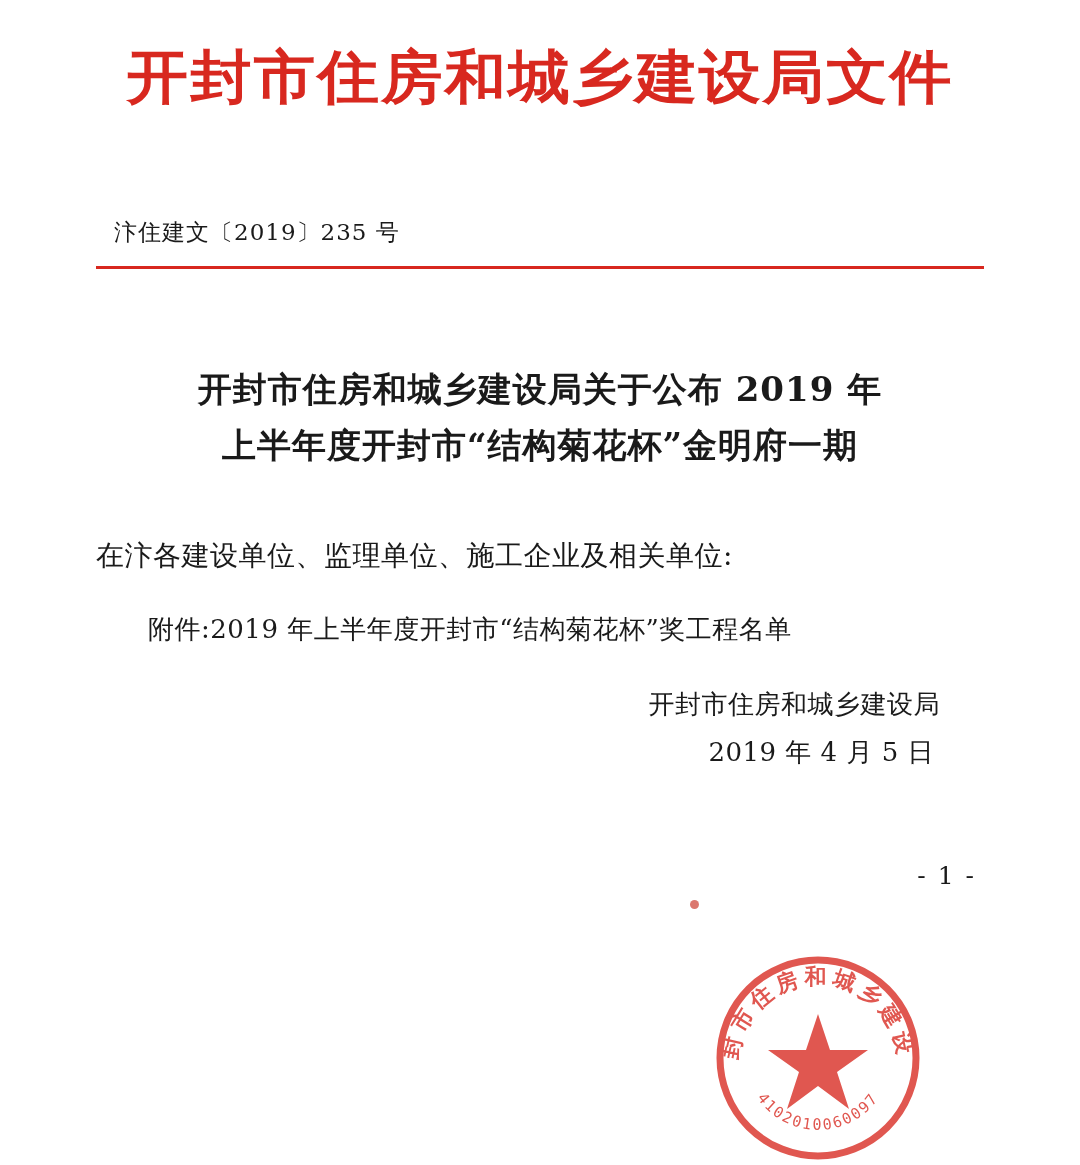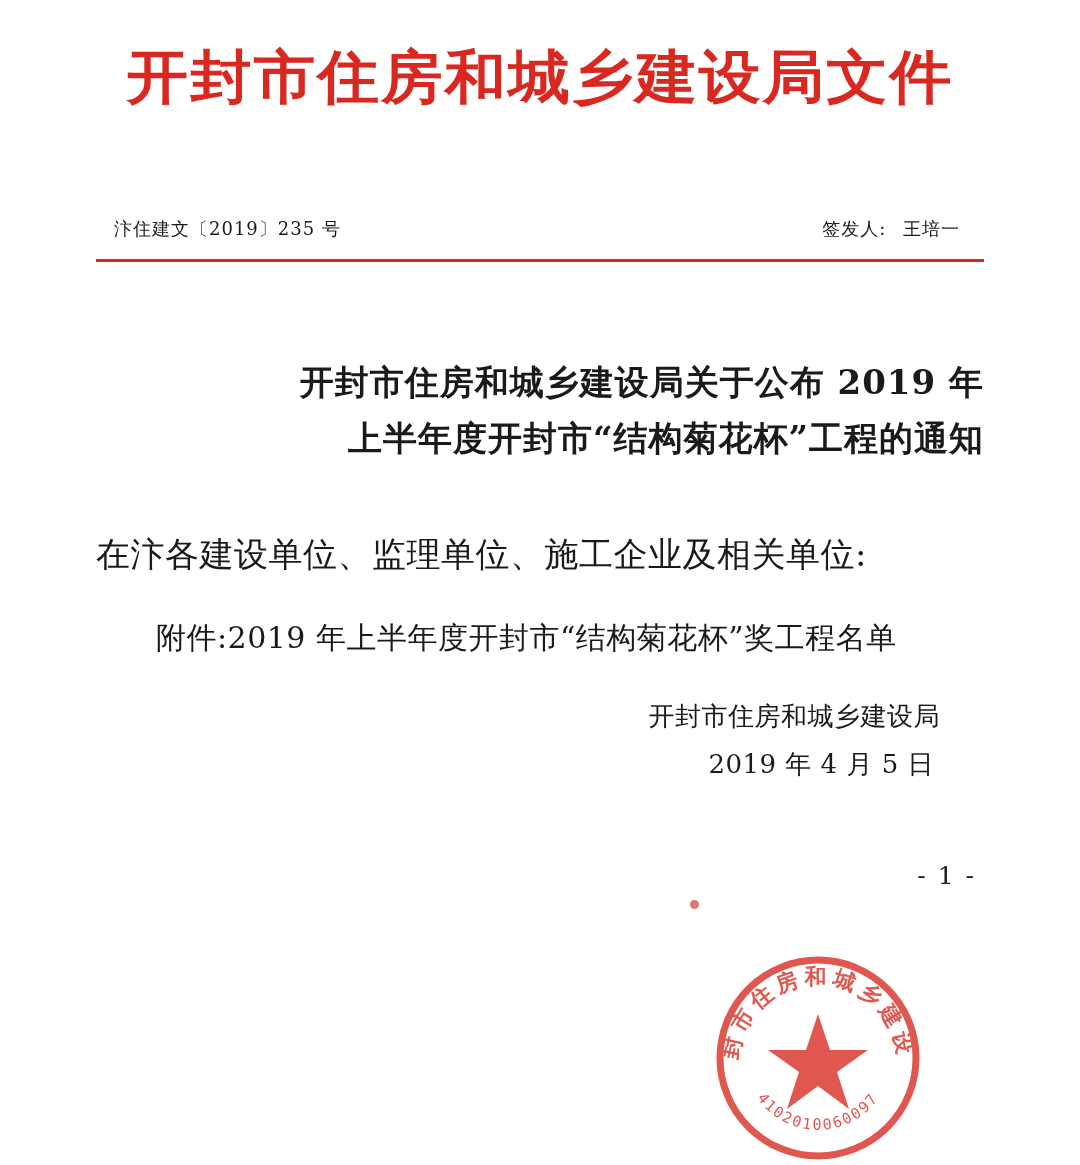--- a/index.html
+++ b/index.html
@@ -40,61 +40,61 @@
     white-space: nowrap;
     transform: scaleX(1.06);
   }
 
   
   .docnum-row {
     margin-top: 106px;
     display: flex;
     justify-content: space-between;
     align-items: baseline;
-    font-size: 18px;
+    font-size: 23px;
     letter-spacing: 1px;
     padding: 0 18px 0 18px;
   }
   .docnum-left { white-space: nowrap; }
   .docnum-right { white-space: nowrap; margin-right: 6px; }
   .signer-label { margin-right: 10px; }
 
   .red-rule {
     margin-top: 18px;
     height: 3px;
     background: #d8281f;
     width: 100%;
   }
 
   
   .doc-title {
     margin-top: 92px;
-    text-align: right;
+    text-align: center;
     font-size: 34px;
     font-weight: 700;
     line-height: 1.65;
     letter-spacing: 1px;
   }
   .doc-title .tline { display: block; white-space: nowrap; }
 
   
   .body-text {
     margin-top: 56px;
-    font-size: 34px;
+    font-size: 28px;
     line-height: 1.92;
     letter-spacing: 0.5px;
     text-align: justify;
     text-justify: inter-character;
   }
   .body-text p { margin: 0; }
   .indent { text-indent: 2em; }
 
   .attachment {
     margin-top: 22px;
-    font-size: 30px;
+    font-size: 26px;
     line-height: 1.9;
     text-indent: 2em;
     letter-spacing: 0.5px;
   }
 
   
   .sign-block {
     margin-top: 26px;
     text-align: right;
     font-size: 26px;
@@ -145,31 +145,27 @@
 <body>
 
 <div class="page">
 
   <div class="masthead">
     <div class="masthead-title">开封市住房和城乡建设局文件</div>
   </div>
 
   <div class="docnum-row">
     <div class="docnum-left">汴住建文〔2019〕235 号</div>
-    <div class="docnum-right">
-      <span class="signer-label">签发人:</span>
-      <span>王培一</span>
-    </div>
   </div>
 
   <div class="red-rule"></div>
 
   <div class="doc-title">
     <span class="tline">开封市住房和城乡建设局关于公布 2019 年</span>
-    <span class="tline">上半年度开封市“结构菊花杯”工程的通知</span>
+    <span class="tline">上半年度开封市“结构菊花杯”金明府一期</span>
   </div>
 
   <div class="body-text">
     <p>在汴各建设单位、监理单位、施工企业及相关单位:</p>
   </div>
 
   <div class="attachment">附件:2019 年上半年度开封市“结构菊花杯”奖工程名单</div>
 
   <div class="ink-mark"></div>
 

